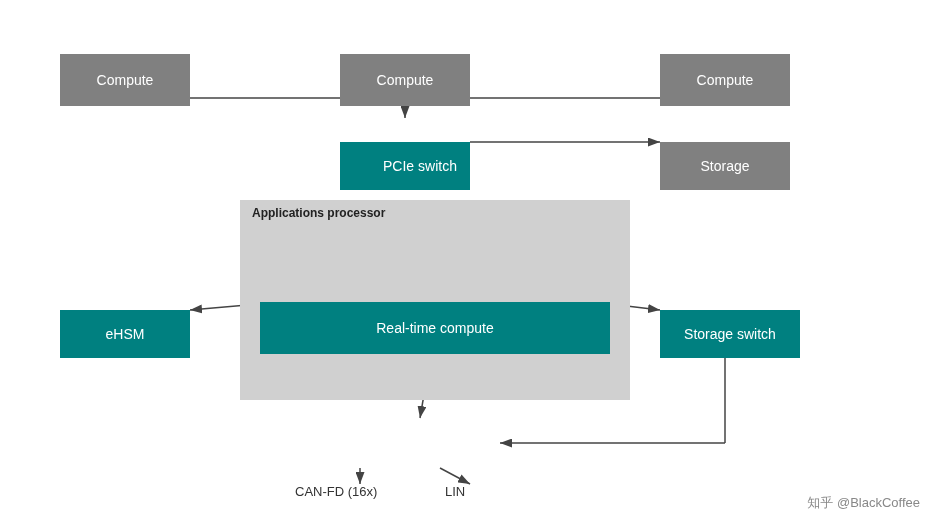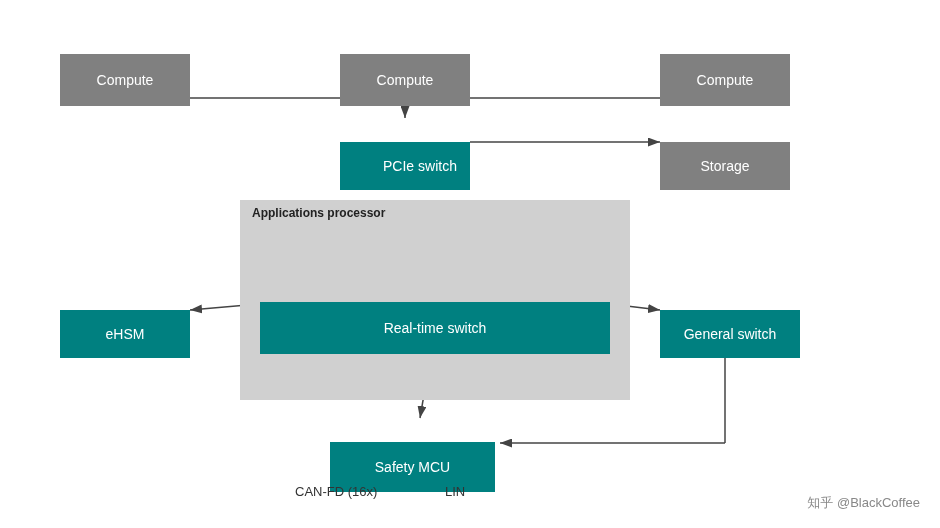--- a/index.html
+++ b/index.html
@@ -128,34 +128,31 @@
   <div class="box box-gray" style="left:660px; top:118px; width:130px; height:48px;">
     <span>Storage</span>
   </div>
 
   <div class="box box-light-gray" style="left:240px; top:176px; width:390px; height:200px; align-items: flex-start; justify-content: flex-start; padding: 6px 12px; flex-direction: column;">
     <span style="font-weight:bold; font-size:12px; color:#222; margin-bottom: 8px;">Applications processor</span>
   </div>
 
 
   <div class="box box-teal" style="left:260px; top:278px; width:350px; height:52px;">
-    <span>Real-time switch</span>
+    <span>Real-time compute</span>
   </div>
 
   <div class="box box-teal" style="left:60px; top:286px; width:130px; height:48px;">
     <span>eHSM</span>
   </div>
 
   <div class="box box-teal" style="left:660px; top:286px; width:140px; height:48px;">
-    <span>General switch</span>
+    <span>Storage switch</span>
   </div>
 
-  <div class="box box-teal" style="left:330px; top:418px; width:165px; height:50px;">
-    <span>Safety MCU</span>
-  </div>
 
   <div style="position:absolute; left:295px; top:484px; font-size:13px; color:#333; text-align:center;">
     <span>CAN-FD (16x)</span>
   </div>
 
   <div style="position:absolute; left:445px; top:484px; font-size:13px; color:#333; text-align:center;">
     <span>LIN</span>
   </div>
 
   <div class="watermark">

